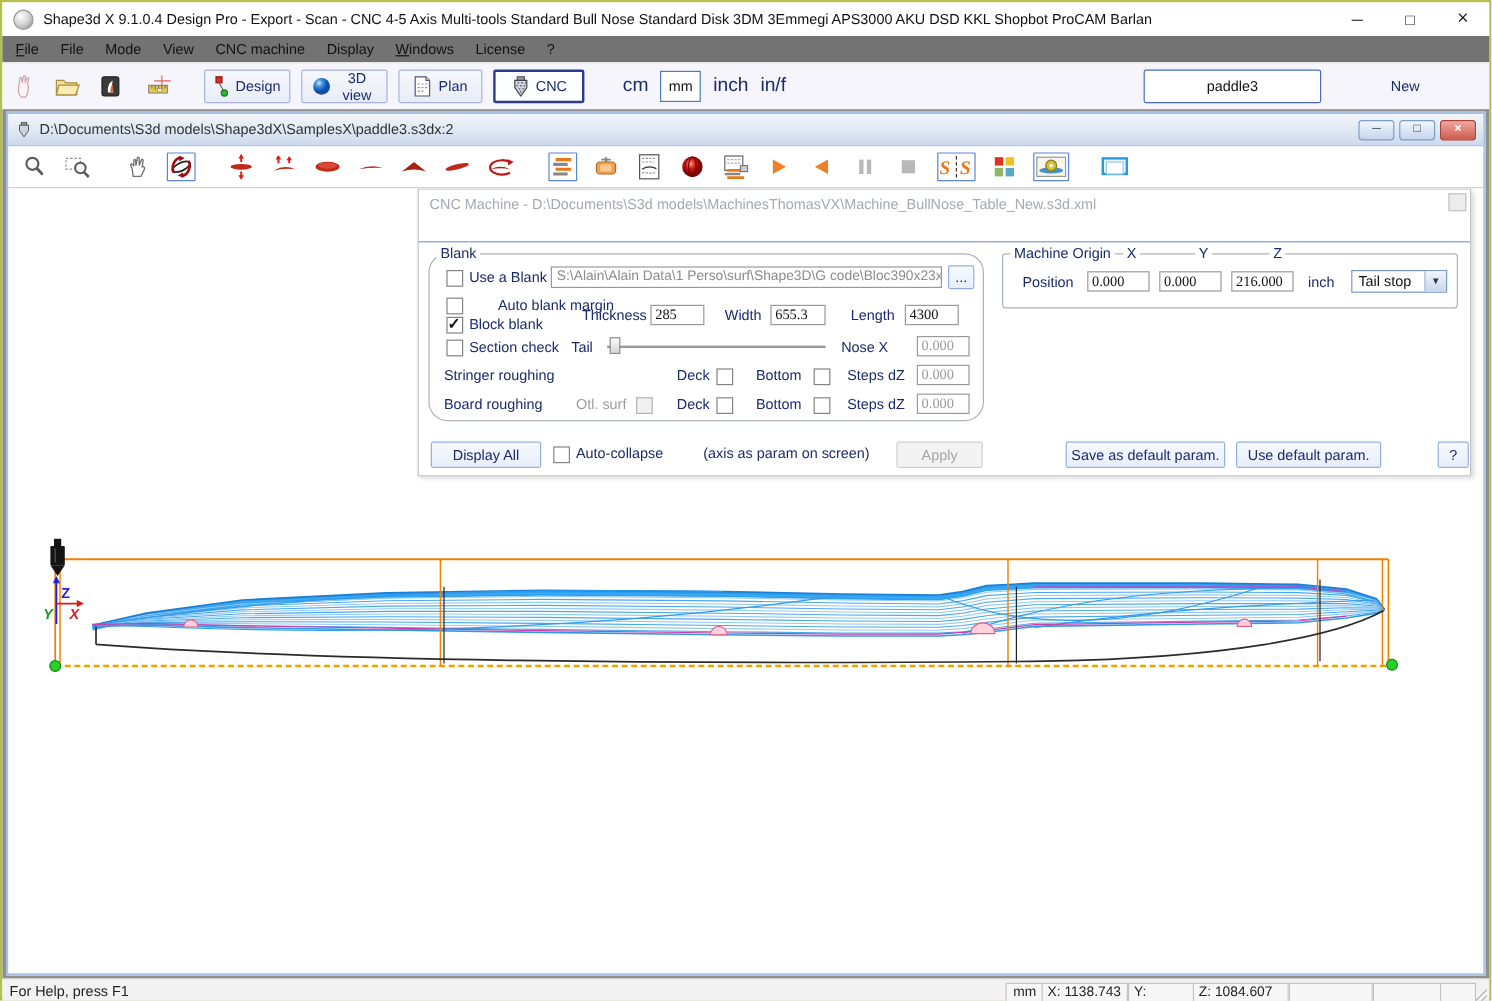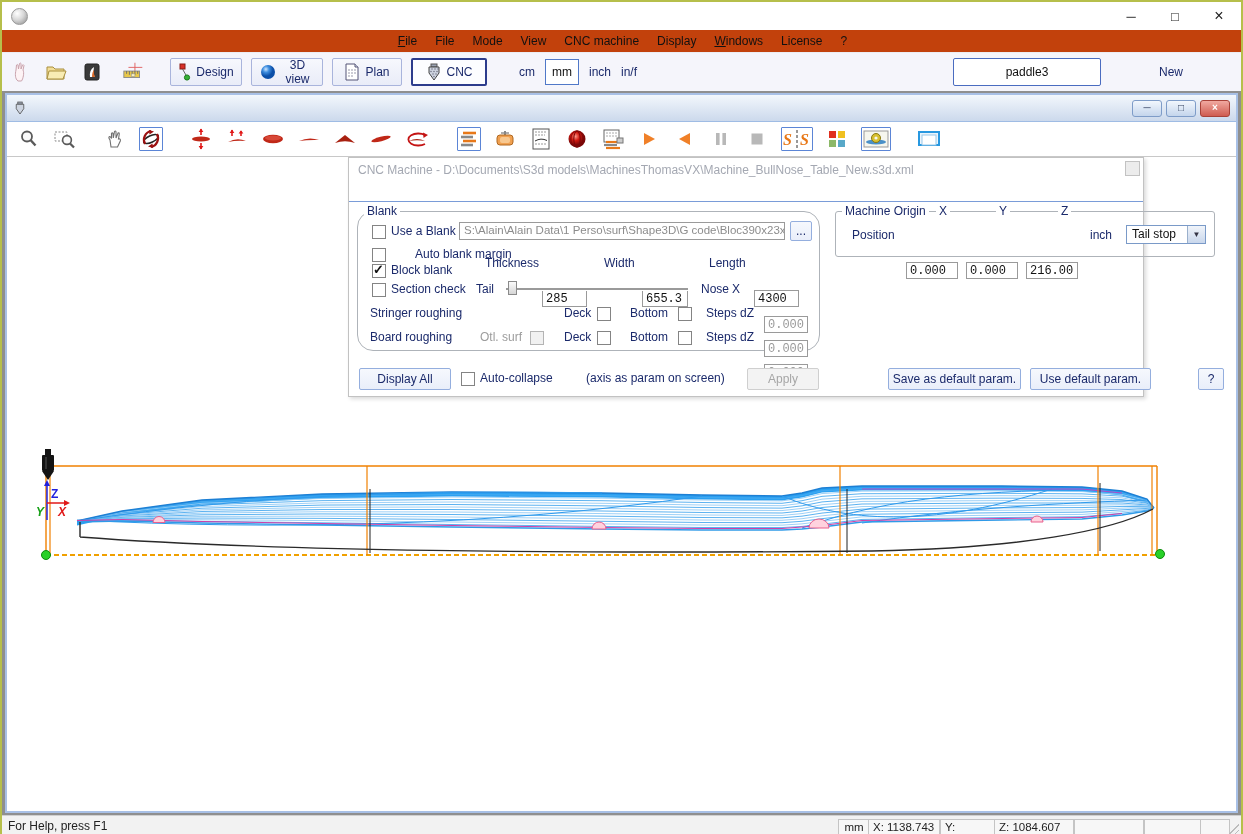--- a/index.html
+++ b/index.html
@@ -5,62 +5,62 @@
   html,body{margin:0;padding:0;}
   body{width:1243px;height:834px;font-family:"Liberation Sans",sans-serif;overflow:hidden;}
   .app{width:1243px;height:834px;border:2px solid #b6bf4b;box-sizing:border-box;background:#fff;position:relative;}
   
   .titlebar{height:28px;display:flex;align-items:center;background:#fff;}
   .appicon{width:15px;height:15px;border-radius:50%;margin-left:9px;background:radial-gradient(circle at 35% 30%,#ffffff 0%,#d8d8d8 45%,#8a8a8a 100%);border:1px solid #999;}
   .apptitle{font-size:12px;color:#111;margin-left:8px;white-space:nowrap;}
   .wincontrols{margin-left:auto;display:flex;height:100%;}
   .winbtn{width:44px;display:flex;align-items:center;justify-content:center;font-size:13px;color:#222;}
   
-  .menubar{height:22px;display:flex;align-items:center;background:#c2410c;padding-left:2px;justify-content:center;}
+  .menubar{height:22px;display:flex;align-items:center;background:#737373;padding-left:2px;}
   .menuitem{display:inline-block;padding:2px 9px;font-size:12px;color:#111;}
   .accel::first-letter{text-decoration:underline;}
   
   .toolbar{height:38px;background:#f5f5fb;border-top:1px solid #ececf2;display:flex;align-items:center;}
   .tbicon{width:24px;height:24px;display:flex;align-items:center;justify-content:center;}
   .tbbtn{height:28px;display:flex;align-items:center;justify-content:center;gap:5px;background:linear-gradient(#f7f8fd,#e9ecf8);border:1px solid #a9b4dc;border-radius:2px;font-size:12px;color:#1b2a6b;padding:0 8px;box-sizing:border-box;}
   .tbbtn.cncactive{border:2px solid #2c3c8c;background:#fcfdff;}
-  .unit{font-size:12px;color:#1b2a6b;padding:0 4px;}
+  .unit{font-size:16px;color:#1b2a6b;padding:0 4px;}
   .unitbox{border:1px solid #5078c8;background:#fff;height:24px;display:flex;align-items:center;justify-content:center;padding:0 6px;font-size:12px;color:#111;}
   .namebox{width:146px;height:26px;border:1px solid #4a6cc0;border-radius:2px;background:#fff;display:flex;align-items:center;justify-content:center;font-size:12px;color:#111;}
   .newbtn{width:140px;height:26px;display:flex;align-items:center;justify-content:center;font-size:12px;color:#1b2a6b;}
   
   .workspace{position:relative;height:724px;background:#8f8f8f;}
   .mdi{position:absolute;left:3px;top:2px;right:3px;bottom:2px;border:2px solid #a8c0e6;background:#fff;display:flex;flex-direction:column;box-sizing:border-box;}
   .mdititle{height:26px;background:linear-gradient(#f3f7fc,#ccd9ec);border-bottom:1px solid #9fbce4;display:flex;align-items:center;padding:0 6px;}
   .mdititle .txt{font-size:12px;color:#333;margin-left:6px;white-space:nowrap;}
   .mdictrl{margin-left:auto;display:flex;gap:4px;}
   .mbtn{width:28px;height:15px;border:1px solid #7e9cc8;border-radius:3px;background:linear-gradient(#f2f7fd,#c4d5ec);display:flex;align-items:center;justify-content:center;font-size:10px;color:#33405e;line-height:1;}
   .mbtn.close{background:linear-gradient(#f0a9a0,#cf5c50);border-color:#a84238;color:#fff;font-weight:bold;}
   
   .iconstrip{height:34px;background:#fff;border-bottom:1px solid #c8c8c8;display:flex;align-items:center;padding-left:10px;column-gap:12px;}
   .icon{width:24px;height:24px;display:flex;align-items:center;justify-content:center;flex:none;}
   .icon.sel{border:1px solid #5b85d6;border-radius:1px;background:#fff;box-sizing:border-box;}
   
   .canvas{flex:1;position:relative;background:#fff;overflow:hidden;}
   
-  .dlg{position:absolute;left:341px;top:0;width:796px;height:240px;background:#fff;border:1px solid #c2c2c2;box-shadow:2px 2px 4px rgba(0,0,0,.15);box-sizing:border-box;}
+  .dlg{position:absolute;left:341px;top:0;width:878px;height:240px;background:#fff;border:1px solid #c2c2c2;box-shadow:2px 2px 4px rgba(0,0,0,.15);box-sizing:border-box;}
   .dlgtitle{position:absolute;left:9px;top:5px;font-size:12px;color:#a4a8b2;white-space:nowrap;}
   .dlgcollapse{position:absolute;right:3px;top:3px;width:13px;height:13px;background:#ececec;border:1px solid #c2c2c2;}
   .tabstrip{position:absolute;left:2px;top:25px;display:flex;z-index:2;}
   .tabline{position:absolute;left:0;right:0;top:43px;border-top:1px solid #7a9cd8;z-index:1;}
   .tab{height:18px;line-height:18px;padding:0 13px;margin-right:3px;background:linear-gradient(#f3f7fe,#dfe9f8);border:1px solid #7a9cd8;border-bottom:none;border-radius:3px 3px 0 0;font-size:12px;color:#1b2a6b;white-space:nowrap;}
   .tab.active{background:#fff;height:20px;margin-top:-1px;z-index:3;position:relative;}
   .group{position:absolute;border:1px solid #aeb3b9;border-radius:3px;box-sizing:border-box;}
   .glabel{position:absolute;background:#fff;padding:0 3px;font-size:12px;color:#1b2a6b;line-height:13px;top:-7px;white-space:nowrap;}
   .lbl{position:absolute;font-size:12px;color:#1b2a6b;white-space:nowrap;}
   .lbl.gray{color:#9c9c9c;}
   .cb{position:absolute;width:12px;height:12px;border:1px solid #848484;background:#fff;box-sizing:content-box;}
   .cb[data-checked="true"]::after{content:"✓";position:absolute;left:0;top:-3px;font-size:13px;font-weight:bold;color:#111;}
   .cb.dis{background:#f1f1f1;border-color:#b4b4b4;}
-  .fld{position:absolute;height:17px;border:1px solid #9a9a9a;background:#fff;font-size:12px;color:#111;font-family:Liberation Mono, monospace;padding:0 3px;box-sizing:border-box;margin-top:36px;}
+  .fld{position:absolute;height:17px;border:1px solid #9a9a9a;background:#fff;font-size:12px;color:#111;font-family:Liberation Serif, serif;padding:0 3px;box-sizing:border-box;}
   .fld.dim{color:#9a9a9a;}
   .pathfld{position:absolute;height:18px;border:1px solid #9a9a9a;background:#fff;font-size:11.5px;color:#8c8c8c;padding:1px 4px;white-space:nowrap;overflow:hidden;box-sizing:border-box;}
   .dbtn{position:absolute;height:22px;background:linear-gradient(#f6f8fd,#e9eefa);border:1px solid #94aede;border-radius:2px;color:#1b2a6b;font-size:12px;text-align:center;line-height:20px;box-sizing:border-box;}
   .dbtn.dis{background:#f3f3f3;border-color:#cfcfcf;color:#a6a6a6;}
   .slider{position:absolute;height:16px;}
   .slider .track{position:absolute;left:0;right:0;top:8px;height:2px;background:#9a9a9a;box-shadow:0 1px 0 #fff;}
   .slider .thumb{position:absolute;left:2px;top:1px;width:9px;height:14px;background:linear-gradient(#fafafa,#d6d6d6);border:1px solid #8a8a8a;box-sizing:border-box;}
   .dd{position:absolute;display:flex;border:1px solid #7a9ac8;height:19px;background:#fff;box-sizing:border-box;}
   .dd .txt{flex:1;padding:1px 5px;font-size:12px;color:#111;white-space:nowrap;}
   .dd .arr{width:17px;background:linear-gradient(#f0f4fa,#c9d7ec);border-left:1px solid #9ab0cc;text-align:center;font-size:8px;line-height:17px;color:#334;}
@@ -71,20 +71,21 @@
   .sbgrip{position:absolute;right:2px;bottom:2px;width:12px;height:12px;background:
     linear-gradient(135deg,transparent 50%,#bbb 50%,#bbb 56%,transparent 56%,transparent 72%,#bbb 72%,#bbb 78%,transparent 78%,transparent 92%,#bbb 92%);}
 </style>
 </head>
 <body>
 
 <div class="app">
 
   <div class="titlebar">
     <div class="appicon"></div>
+    <div class="apptitle">Shape3d X 9.1.0.4 Design Pro - Export - Scan - CNC 4-5 Axis Multi-tools  Standard Bull Nose Standard Disk 3DM 3Emmegi APS3000 AKU DSD KKL Shopbot ProCAM Barlan</div>
     <div class="wincontrols">
       <div class="winbtn">─</div>
       <div class="winbtn">□</div>
       <div class="winbtn" style="font-size:16px;">×</div>
     </div>
   </div>
 
   <div class="menubar">
     <span class="menuitem accel">File</span>
     <span class="menuitem">File</span>
@@ -196,20 +197,21 @@
 
   <div class="workspace">
     <div class="mdi">
       <div class="mdititle">
         <span class="tbicon" style="width:14px;height:16px;">
           <svg width="12" height="14" viewBox="0 0 16 18">
               <rect x="5" y="1" width="6" height="3" fill="#9aa2b2" stroke="#555"></rect>
               <path d="M3,4 L13,4 L13,10 L8,17 L3,10 Z" fill="#cdd4e0" stroke="#444"></path>
             </svg>
         </span>
+        <span class="txt">D:\Documents\S3d models\Shape3dX\SamplesX\paddle3.s3dx:2</span>
         <div class="mdictrl">
           <div class="mbtn">─</div>
           <div class="mbtn">□</div>
           <div class="mbtn close">×</div>
         </div>
       </div>
 
       <div class="iconstrip">
         <span class="icon">
             <svg width="20" height="20" viewBox="0 0 20 20">

